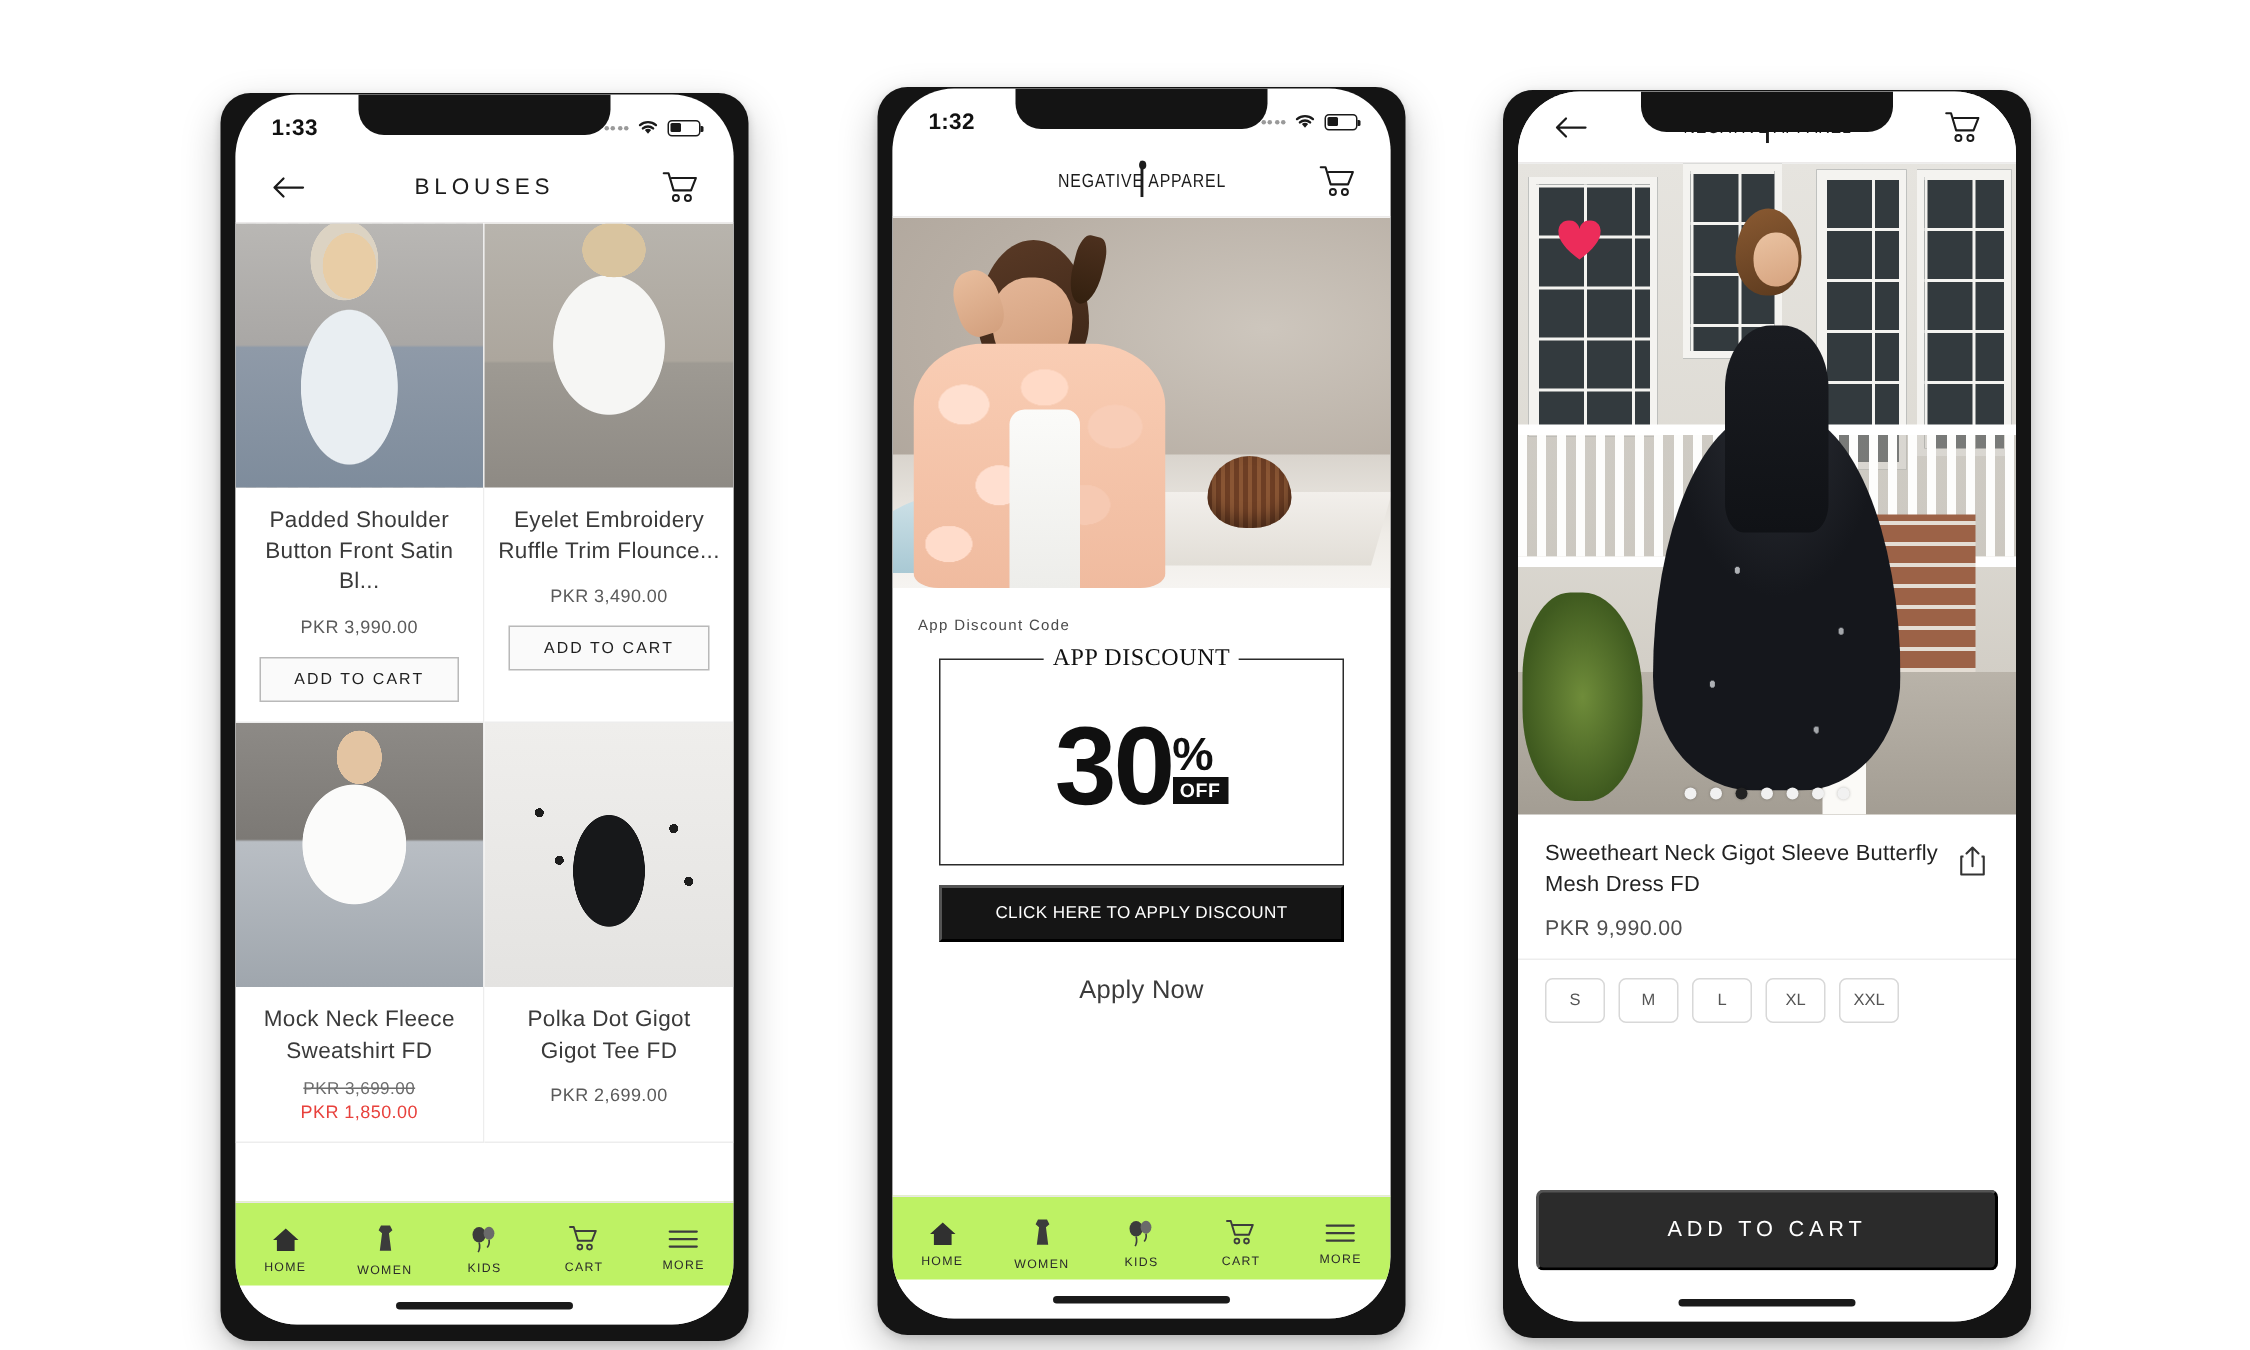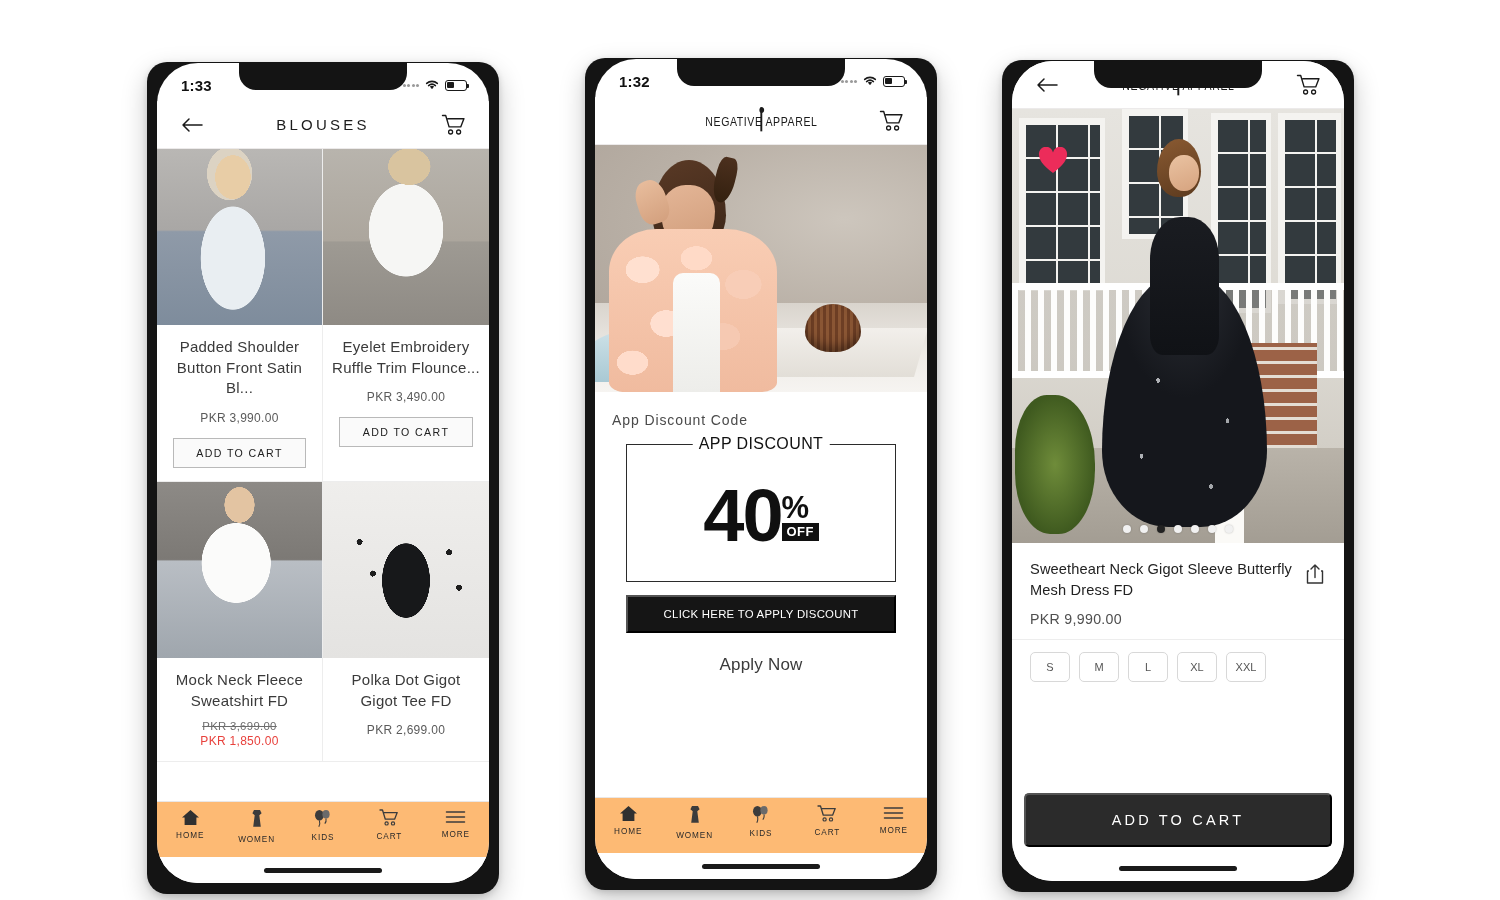--- a/index.html
+++ b/index.html
@@ -88,22 +88,22 @@
   }
   .iconbtn { width: 30px; height: 30px; display:flex; align-items:center; justify-content:center; }
   .iconbtn svg { display:block; }
 
   
   .body { flex: 1 1 auto; overflow: hidden; position: relative; background:#fff; }
 
   
   .tabbar {
     flex: 0 0 56px; height: 56px;
-    display:flex; align-items:flex-start; justify-content: space-around;
-    border-top: 1px solid #e9e7e7; background:#fdba74; padding-top: 7px;
+    display:flex; align-items:center; justify-content: space-around;
+    border-top: 1px solid #e9e7e7; background:#bef264; padding-top: 7px;
     position: relative; z-index: 20;
   }
   .tab { display:flex; flex-direction:column; align-items:center; gap:5px; width: 58px; }
   .tab .lbl { font-size: 8.2px; letter-spacing: .9px; color:#2a2a2a; }
   .homebar {
     flex: 0 0 26px; display:flex; align-items:center; justify-content:center; background:#fff;
   }
   .homebar i { display:block; width: 118px; height: 5px; background:#1a1a1a; border-radius:3px; }
 
   
@@ -201,30 +201,31 @@
   .bn-sub {
     color:#7c6153; font-size: 9.4px; letter-spacing: 1.3px; margin-top: 13px;
   }
   .bn-btn {
     margin: 11px auto 0; width: 84px; background:#fbfaf8; color:#8a5130;
     font-size: 8px; letter-spacing: 1.2px; padding: 6px 0; border:1px solid #e7e2dc;
   }
 
   
   .sect { padding: 20px 17px 0; }
-  .sect-h { font-size: 14px; color:#4a4a4a; letter-spacing: .9px; }
+  .sect-h { font-size: 10px; color:#4a4a4a; letter-spacing: .9px; }
   .disc-wrap { margin-top: 16px; padding: 0 14px; }
   .disc-box {
     border: 1px solid #2b2b2b; position: relative; height: 138px;
     display:flex; align-items:center; justify-content:center;
   }
   .disc-cap {
     position:absolute; top: -10px; left: 50%; transform: translateX(-50%);
     background:#fff; padding: 0 6px; font-size: 16px; color:#111; letter-spacing: .4px;
     white-space: nowrap;
+    font-family: Liberation Serif, serif;
   }
   .disc-num {
     display:flex; align-items:flex-start; justify-content:center; margin-top: 6px;
   }
   .disc-num .n { font-size: 74px; font-weight:700; color:#101010; line-height:.86; letter-spacing:-2px; }
   .disc-num .pc { display:flex; flex-direction:column; align-items:flex-start; margin-top: 12px; }
   .disc-num .pc .p { font-size: 31px; font-weight:700; color:#101010; line-height:.8; }
   .disc-num .pc .off {
     background:#101010; color:#fff; font-size: 13px; font-weight:700;
     padding: 1px 5px 2px; margin-top: 2px; letter-spacing:.4px;
@@ -540,21 +541,21 @@
             <div class="arm"></div>
           </div>
         </div>
 
         <div class="sect">
           <div class="sect-h">App Discount Code</div>
           <div class="disc-wrap">
             <div class="disc-box">
               <div class="disc-cap">APP DISCOUNT</div>
               <div class="disc-num">
-                <span class="n">40</span>
+                <span class="n">30</span>
                 <span class="pc">
                   <span class="p">%</span>
                   <span class="off">OFF</span>
                 </span>
               </div>
             </div>
           </div>
           <button class="disc-apply">CLICK HERE TO APPLY DISCOUNT</button>
           <div class="apply-now">Apply Now</div>
         </div>

